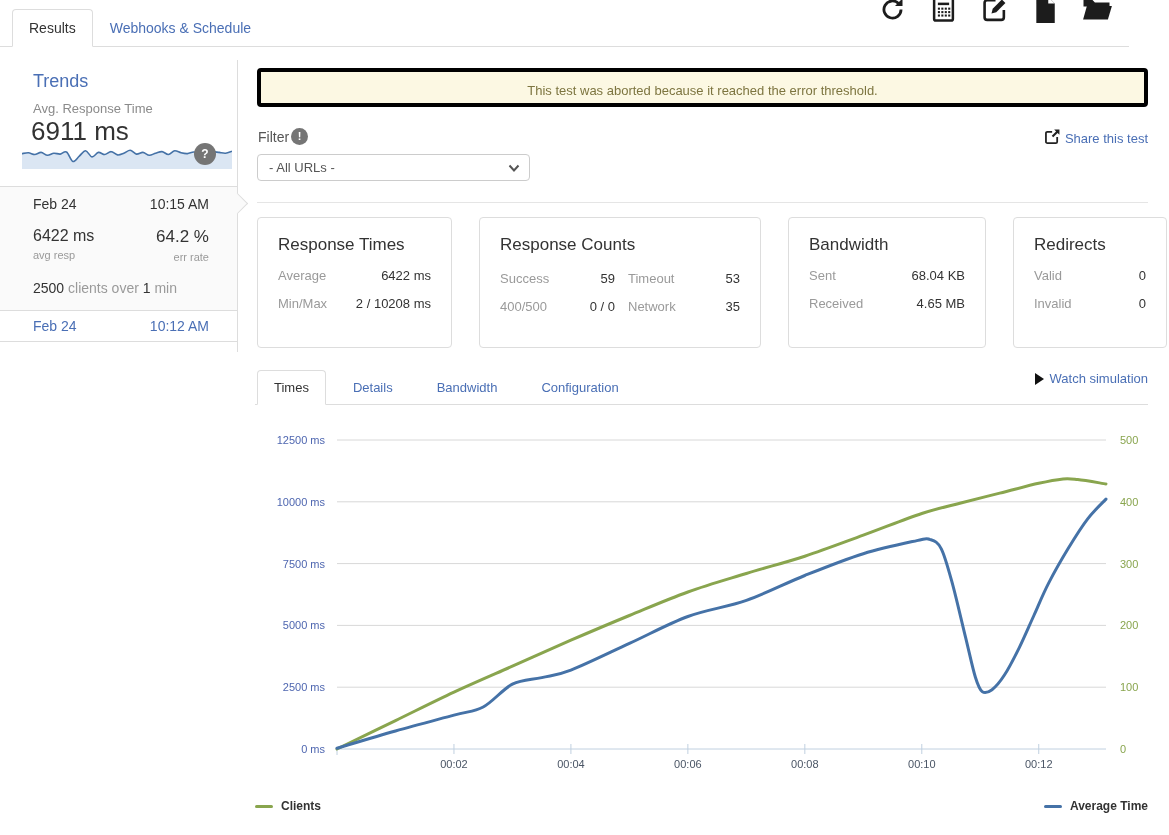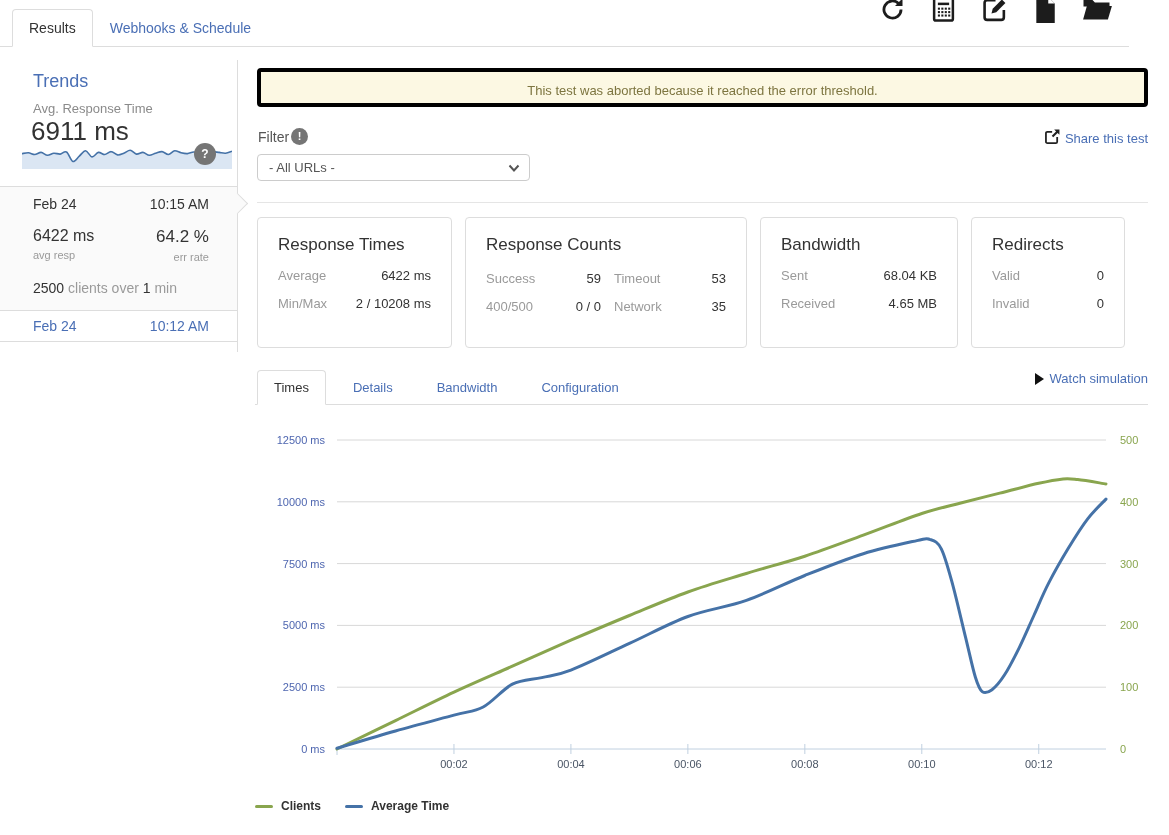--- a/index.html
+++ b/index.html
@@ -38,40 +38,40 @@
   
   .alert { position:absolute; left:257px; top:68px; width:891px; height:39px; background:#fcf8e3; border:4px solid #000000; border-radius:4px; text-align:center; line-height:37px; font-size:13px; color:#7d7540; }
   .filter-row { position:absolute; left:258px; top:128px; display:flex; align-items:center; gap:2px; }
   .filter-label { font-size:14px; color:#555; }
   .badge-circ { width:17px; height:17px; border-radius:50%; background:#757575; color:#fff; font-size:11px; font-weight:bold; text-align:center; line-height:17px; }
   .share { position:absolute; top:129px; right:21px; display:flex; align-items:center; gap:5px; cursor:pointer; }
   .share-text { font-size:13px; color:#4a6fb5; }
   .selectbox { position:absolute; left:257px; top:154px; width:273px; height:27px; border:1px solid #ccc; border-radius:4px; background:#fff; display:flex; align-items:center; justify-content:space-between; padding:0 9px 0 11px; font-size:13px; color:#555; cursor:pointer;gap:46px; }
   .divider { position:absolute; left:257px; top:202px; width:891px; height:1px; background:#e5e5e5; }
 
-  .cards { position:absolute; left:257px; top:217px; display:flex; gap:13px; }
+  .cards { position:absolute; left:257px; top:217px; display:flex; gap:27px; }
   .card { border:1px solid #ddd; border-radius:4px; background:#fff; height:131px; padding:17px 20px; }
   .card-title { font-size:17px; color:#333; }
   .card-row { display:flex; justify-content:space-between; font-size:13px; margin-top:13px; }
   .card-row:first-of-type { margin-top:16px; }
   .cr-label { color:#9a9a9a; }
   .cr-value { color:#333; }
   .grid-rows { display:grid; grid-template-columns:55px 60px 62px 1fr; row-gap:13px; margin-top:16px; font-size:13px; }
   .grid-rows .cr-value { text-align:right; }
 
   .tabs2 { position:absolute; left:255px; top:370px; width:893px; height:35px; border-bottom:1px solid #ddd; }
   .tabs2-inner { position:absolute; left:2px; bottom:-1px; display:flex; align-items:flex-end; }
   .t2 { padding:9px 16px; font-size:13px; color:#4a6fb5; cursor:pointer; border:1px solid transparent; border-radius:4px 4px 0 0; margin-right:10px; }
   .t2.active { color:#333; background:#fff; border-color:#ddd #ddd #fff; }
   .watch { position:absolute; top:371px; right:21px; display:flex; align-items:center; gap:6px; cursor:pointer; }
   .watch-text { font-size:13px; color:#4a6fb5; }
   .play-tri { width:0; height:0; border-left:9px solid #111; border-top:6px solid transparent; border-bottom:6px solid transparent; }
 
   .chart-wrap { position:absolute; left:255px; top:424px; width:905px; height:360px; }
-  .legend { position:absolute; left:255px; top:799px; width:893px; display:flex; justify-content:flex-start; gap:24px; align-items:center; }
+  .legend { position:absolute; left:255px; top:799px; width:893px; display:flex; justify-content:space-between; gap:24px; align-items:center; }
   .leg-item { display:flex; align-items:center; gap:8px; cursor:pointer; }
   .leg-dash { width:18px; height:3px; border-radius:2px; }
   .leg-label { font-size:12px; font-weight:bold; color:#333; }
 </style>
 </head>
 <body>
 
 <div class="page">
 
   <div class="topbar">

